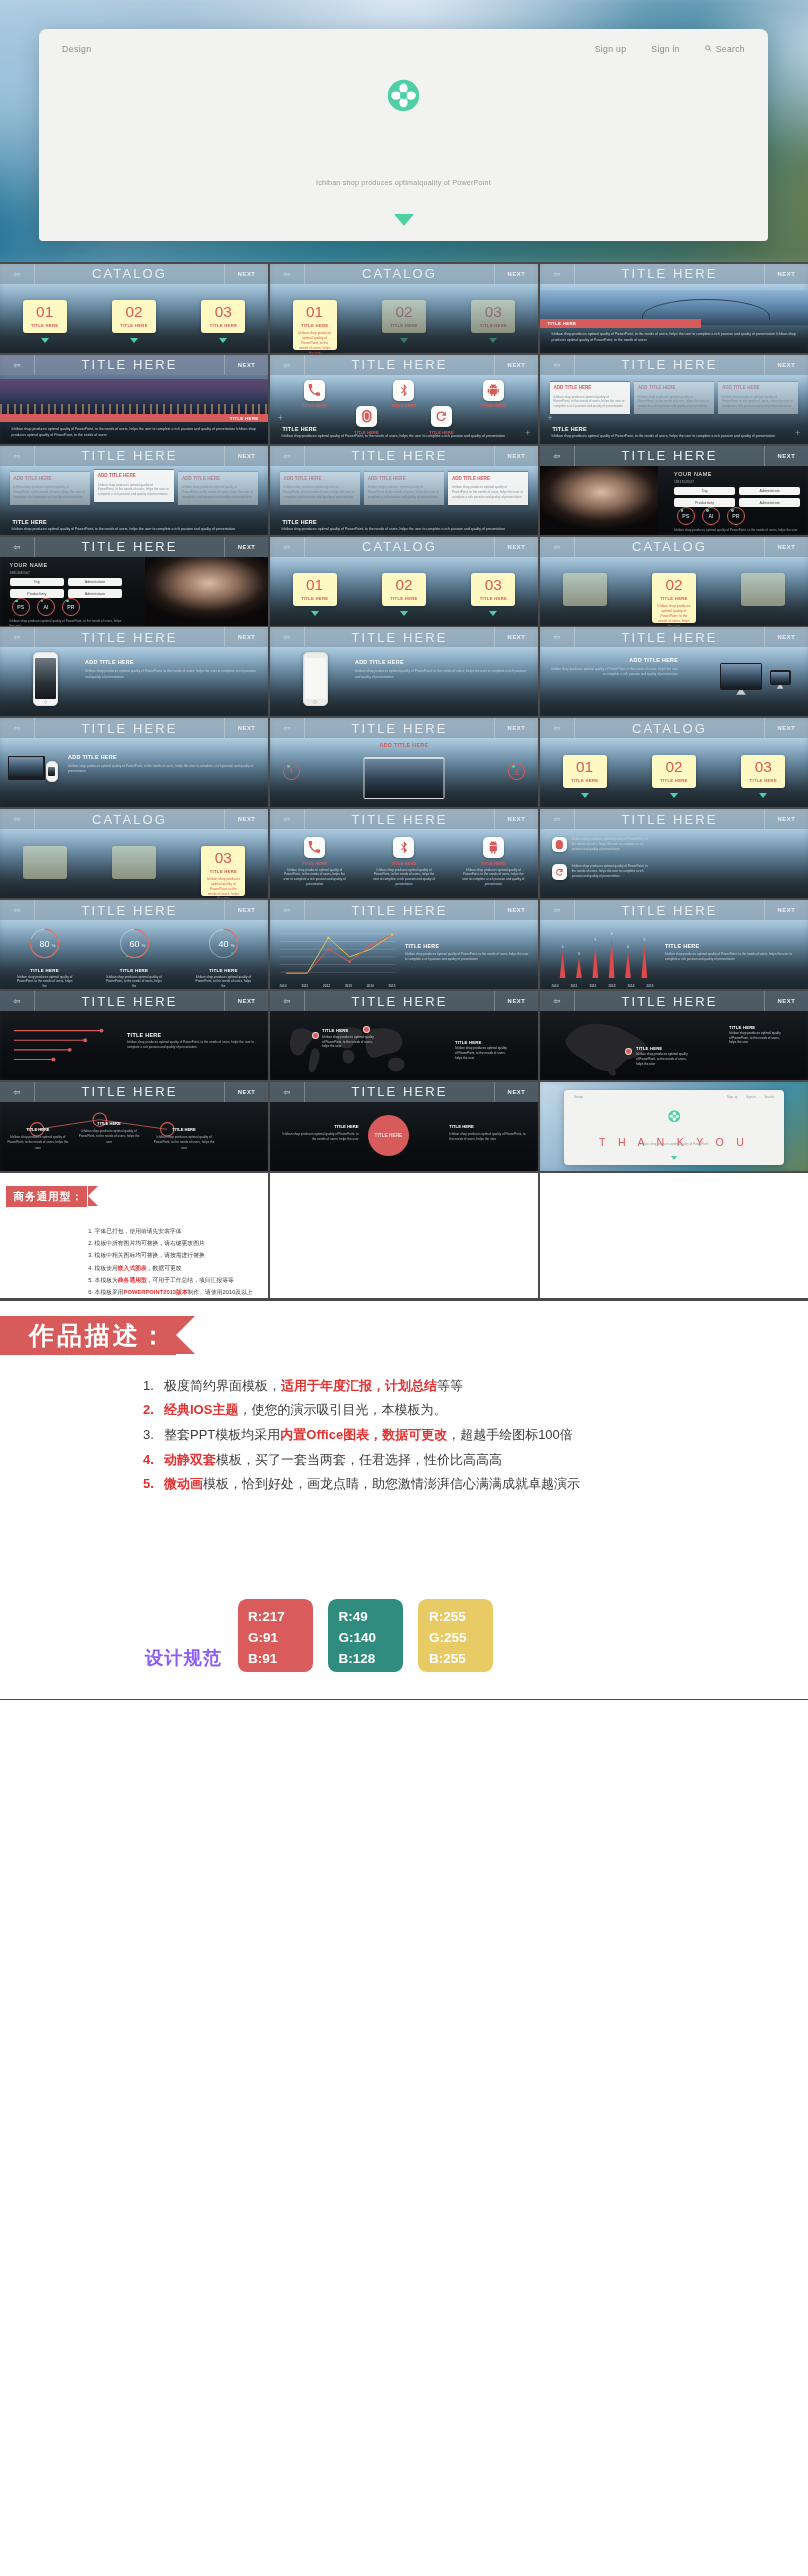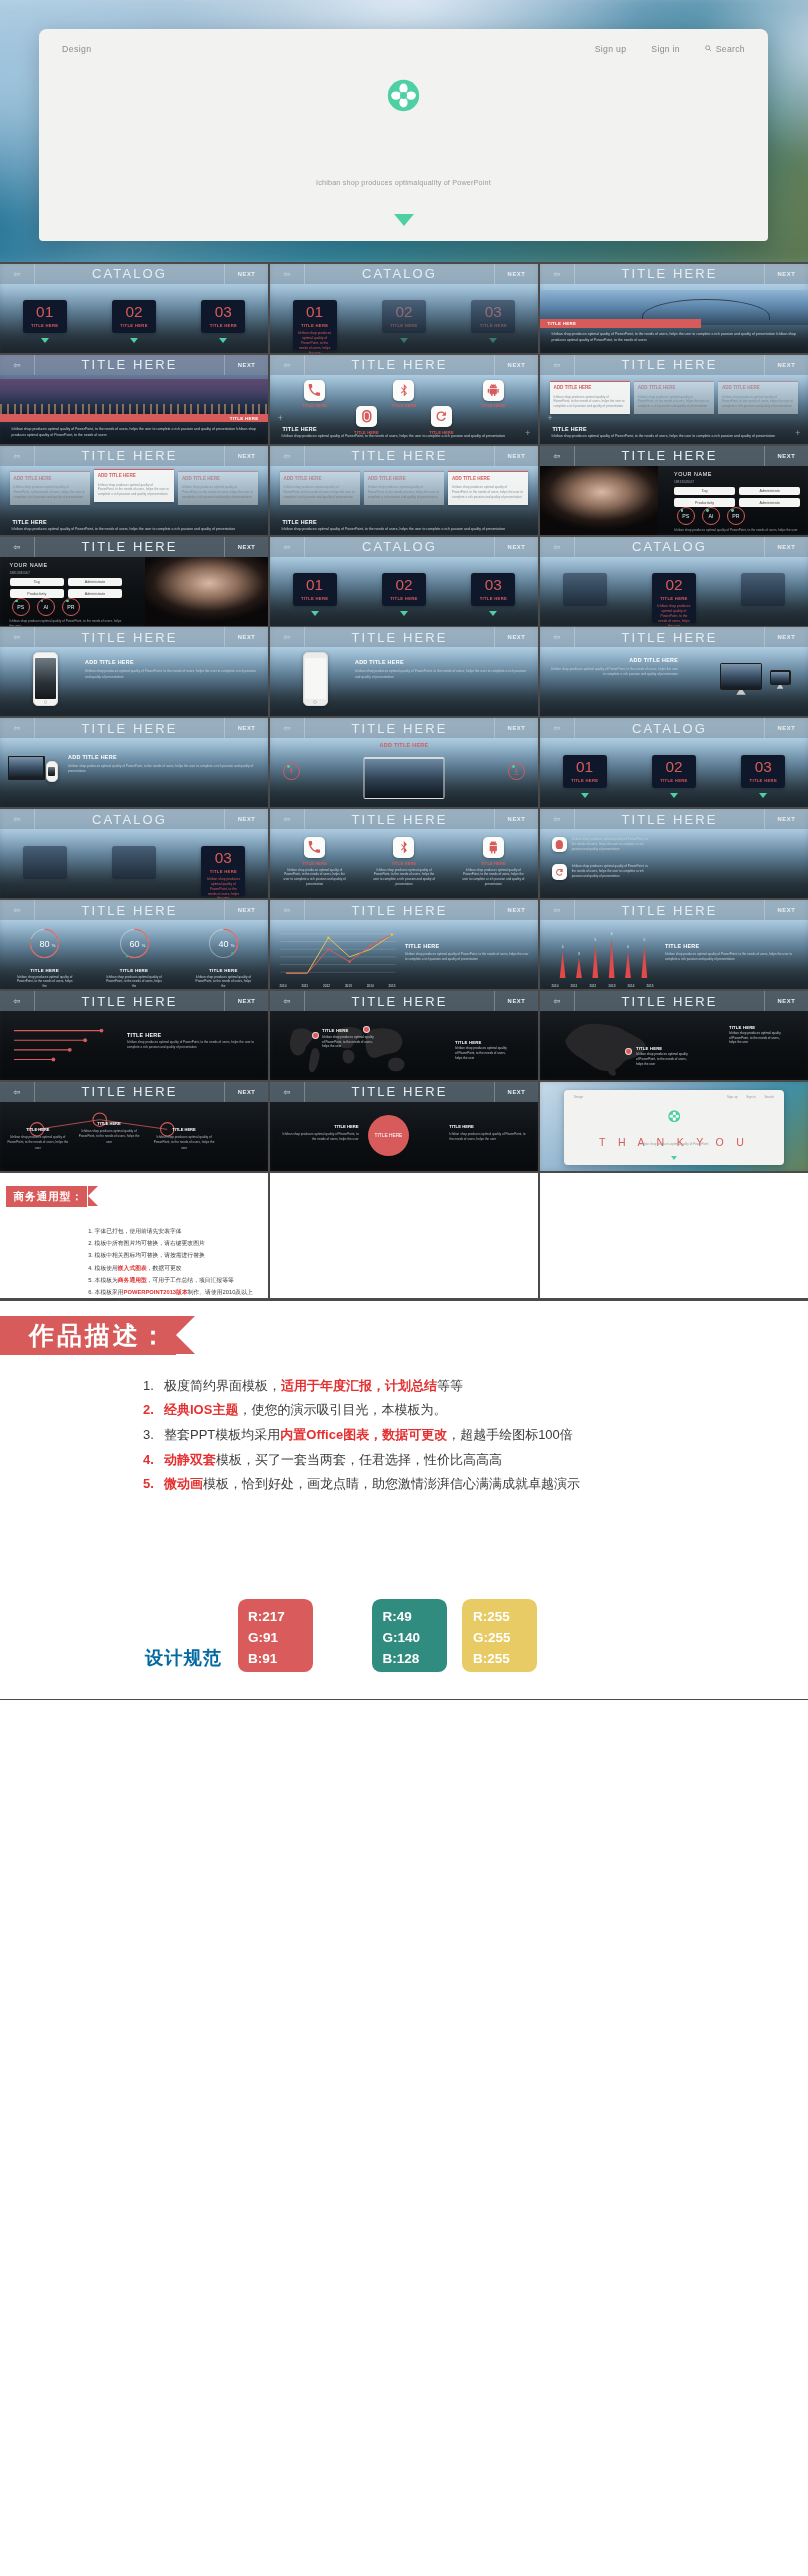--- a/index.html
+++ b/index.html
@@ -96,21 +96,21 @@
   }
   .sbar-next {
     width: 44px; text-align: center; font-size: 5.8px; font-weight: bold;
     letter-spacing: 0.6px; border-left: 1px solid rgba(255,255,255,.25); line-height: 20px;
   }
   .sbody { position: absolute; top: 20px; left: 0; right: 0; bottom: 0; }
 
   
   .cat-row { position: absolute; top: 16.4px; left: 0; right: 0; display: flex; justify-content: space-around; }
   .cat-card {
-    width: 44px; background: #0f172a; border-radius: 2.9px;
+    width: 44px; background: #fef9c3; border-radius: 2.9px;
     box-shadow: 0 1px 3.9px rgba(0,0,0,.3); padding: 3.9px 0 4.8px;
     text-align: center;
   }
   .cat-num { font-size: 15.4px; color: #d85b5b; line-height: 1; }
   .cat-lbl { font-size: 4.2px; color: #d85b5b; letter-spacing: 0.3px; margin-top: 3.9px; font-weight: bold; }
   .cat-tri {
     width: 0; height: 0; margin: 4.8px auto 0;
     border-left: 4.8px solid transparent; border-right: 4.8px solid transparent;
     border-top: 5.8px solid #4ecfa4;
   }
@@ -308,21 +308,21 @@
     position: relative; padding-left: 21px;
   }
   .desc-list li .idx { position: absolute; left: 0; }
   .desc-list li.red, .desc-list li.red .idx { color: #e53030; font-weight: bold; }
   .desc-list li .hl { color: #e53030; font-weight: bold; }
 
   .spec-row {
     position: absolute; left: 145px; bottom: 27px;
     display: flex; align-items: center; gap: 15.4px;
   }
-  .spec-lbl { font-size: 18.3px; font-weight: bold; color: #0369a1; letter-spacing: 1px; margin-top: 44px; }
+  .spec-lbl { font-size: 18.3px; font-weight: bold; color: #8b5cf6; letter-spacing: 1px; margin-top: 44px; }
   .swatch {
     width: 75px; height: 73px; border-radius: 8.7px;
     color: #fff; font-size: 13.5px; font-weight: bold; line-height: 1.55;
     padding: 8.7px 0 0 10.6px;
   }
 </style>
 </head>
 <body>
 
 <div class="hero">
@@ -1311,21 +1311,21 @@
       <span class="idx">5.</span><span class="hl">微动画</span><span style="color:#3b3b3b;font-weight:normal;">模板，恰到好处，画龙点睛，助您激情澎湃信心满满成就卓越演示</span>
     </li>
   </ul>
   <div class="spec-row">
     <div class="spec-lbl">设计规范</div>
     <div class="swatch" style="background:#D95B5B;">
       <div>R:217</div>
       <div>G:91</div>
       <div>B:91</div>
     </div>
-    <div class="swatch" style="background:#318C80;margin-left:44px;">
+    <div class="swatch" style="background:#318C80;">
       <div>R:49</div>
       <div>G:140</div>
       <div>B:128</div>
     </div>
     <div class="swatch" style="background:#E8CB64;">
       <div>R:255</div>
       <div>G:255</div>
       <div>B:255</div>
     </div>
   </div>

